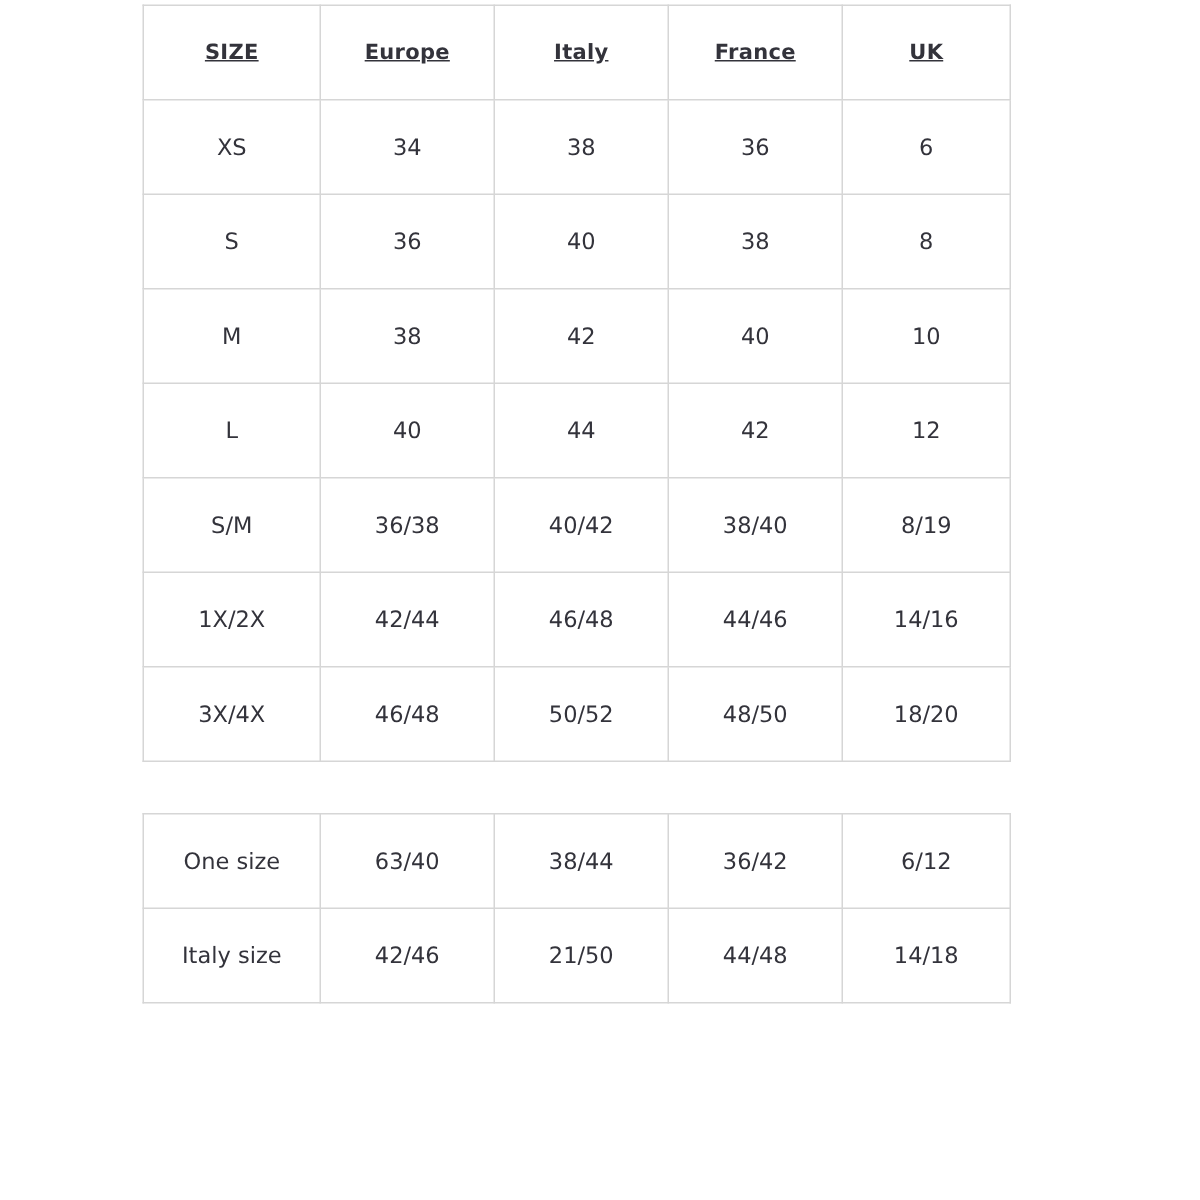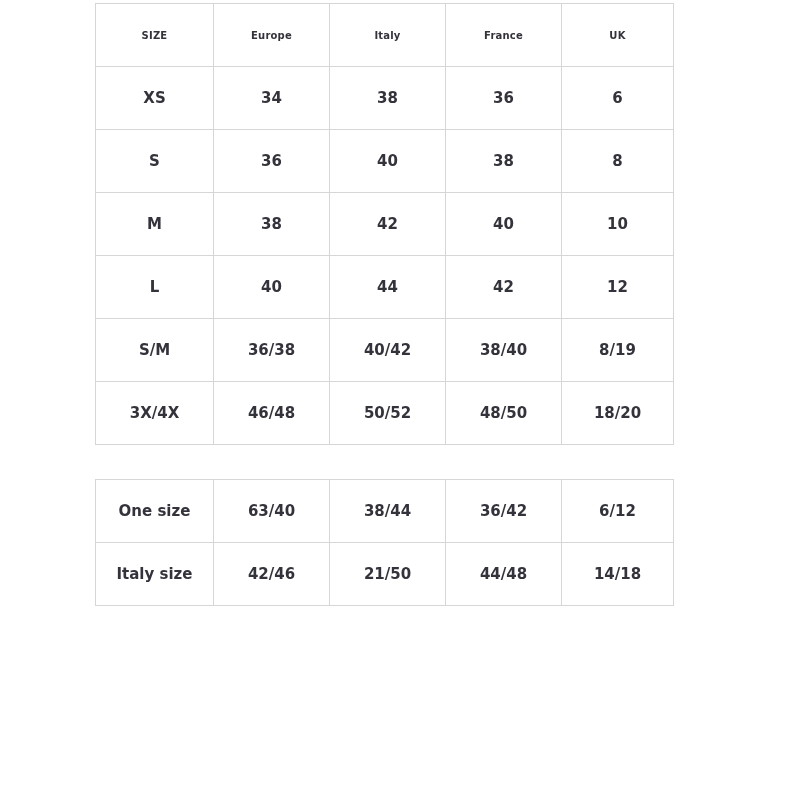--- a/index.html
+++ b/index.html
@@ -29,39 +29,40 @@
     width: 578px;
   }
 
   table.size-table td,
   table.size-table th {
     border: 1px solid #d6d6d6;
     height: 62px;
     text-align: center;
     vertical-align: middle;
     font-size: 15px;
-    font-weight: bold;
+    font-weight: normal;
     color: #33333b;
     padding: 0;
   }
 
   table.size-table col.c-size   { width: 118px; }
   table.size-table col.c-europe { width: 116px; }
   table.size-table col.c-italy  { width: 116px; }
   table.size-table col.c-france { width: 116px; }
   table.size-table col.c-uk     { width: 112px; }
 
   table.size-table thead th {
     font-weight: bold;
-    font-size: 10px;
+    font-size: 14px;
     letter-spacing: 0.2px;
+    text-decoration: underline;
   }
 
   table.size-table tbody td.rowlabel {
-    font-weight: bold;
+    font-weight: normal;
     margin-top: 12px;
   }
 
   
   .main-table {
     margin-top: 3px;
   }
 
   .second-table {
     margin-top: 34px;
@@ -123,20 +124,27 @@
         <td>12</td>
       </tr>
       <tr>
         <td class="rowlabel">S/M</td>
         <td>36/38</td>
         <td>40/42</td>
         <td>38/40</td>
         <td>8/19</td>
       </tr>
       <tr>
+        <td class="rowlabel">1X/2X</td>
+        <td>42/44</td>
+        <td>46/48</td>
+        <td>44/46</td>
+        <td>14/16</td>
+      </tr>
+      <tr>
         <td class="rowlabel">3X/4X</td>
         <td>46/48</td>
         <td>50/52</td>
         <td>48/50</td>
         <td>18/20</td>
       </tr>
     </tbody>
   </table>
 
   <table class="size-table second-table">

